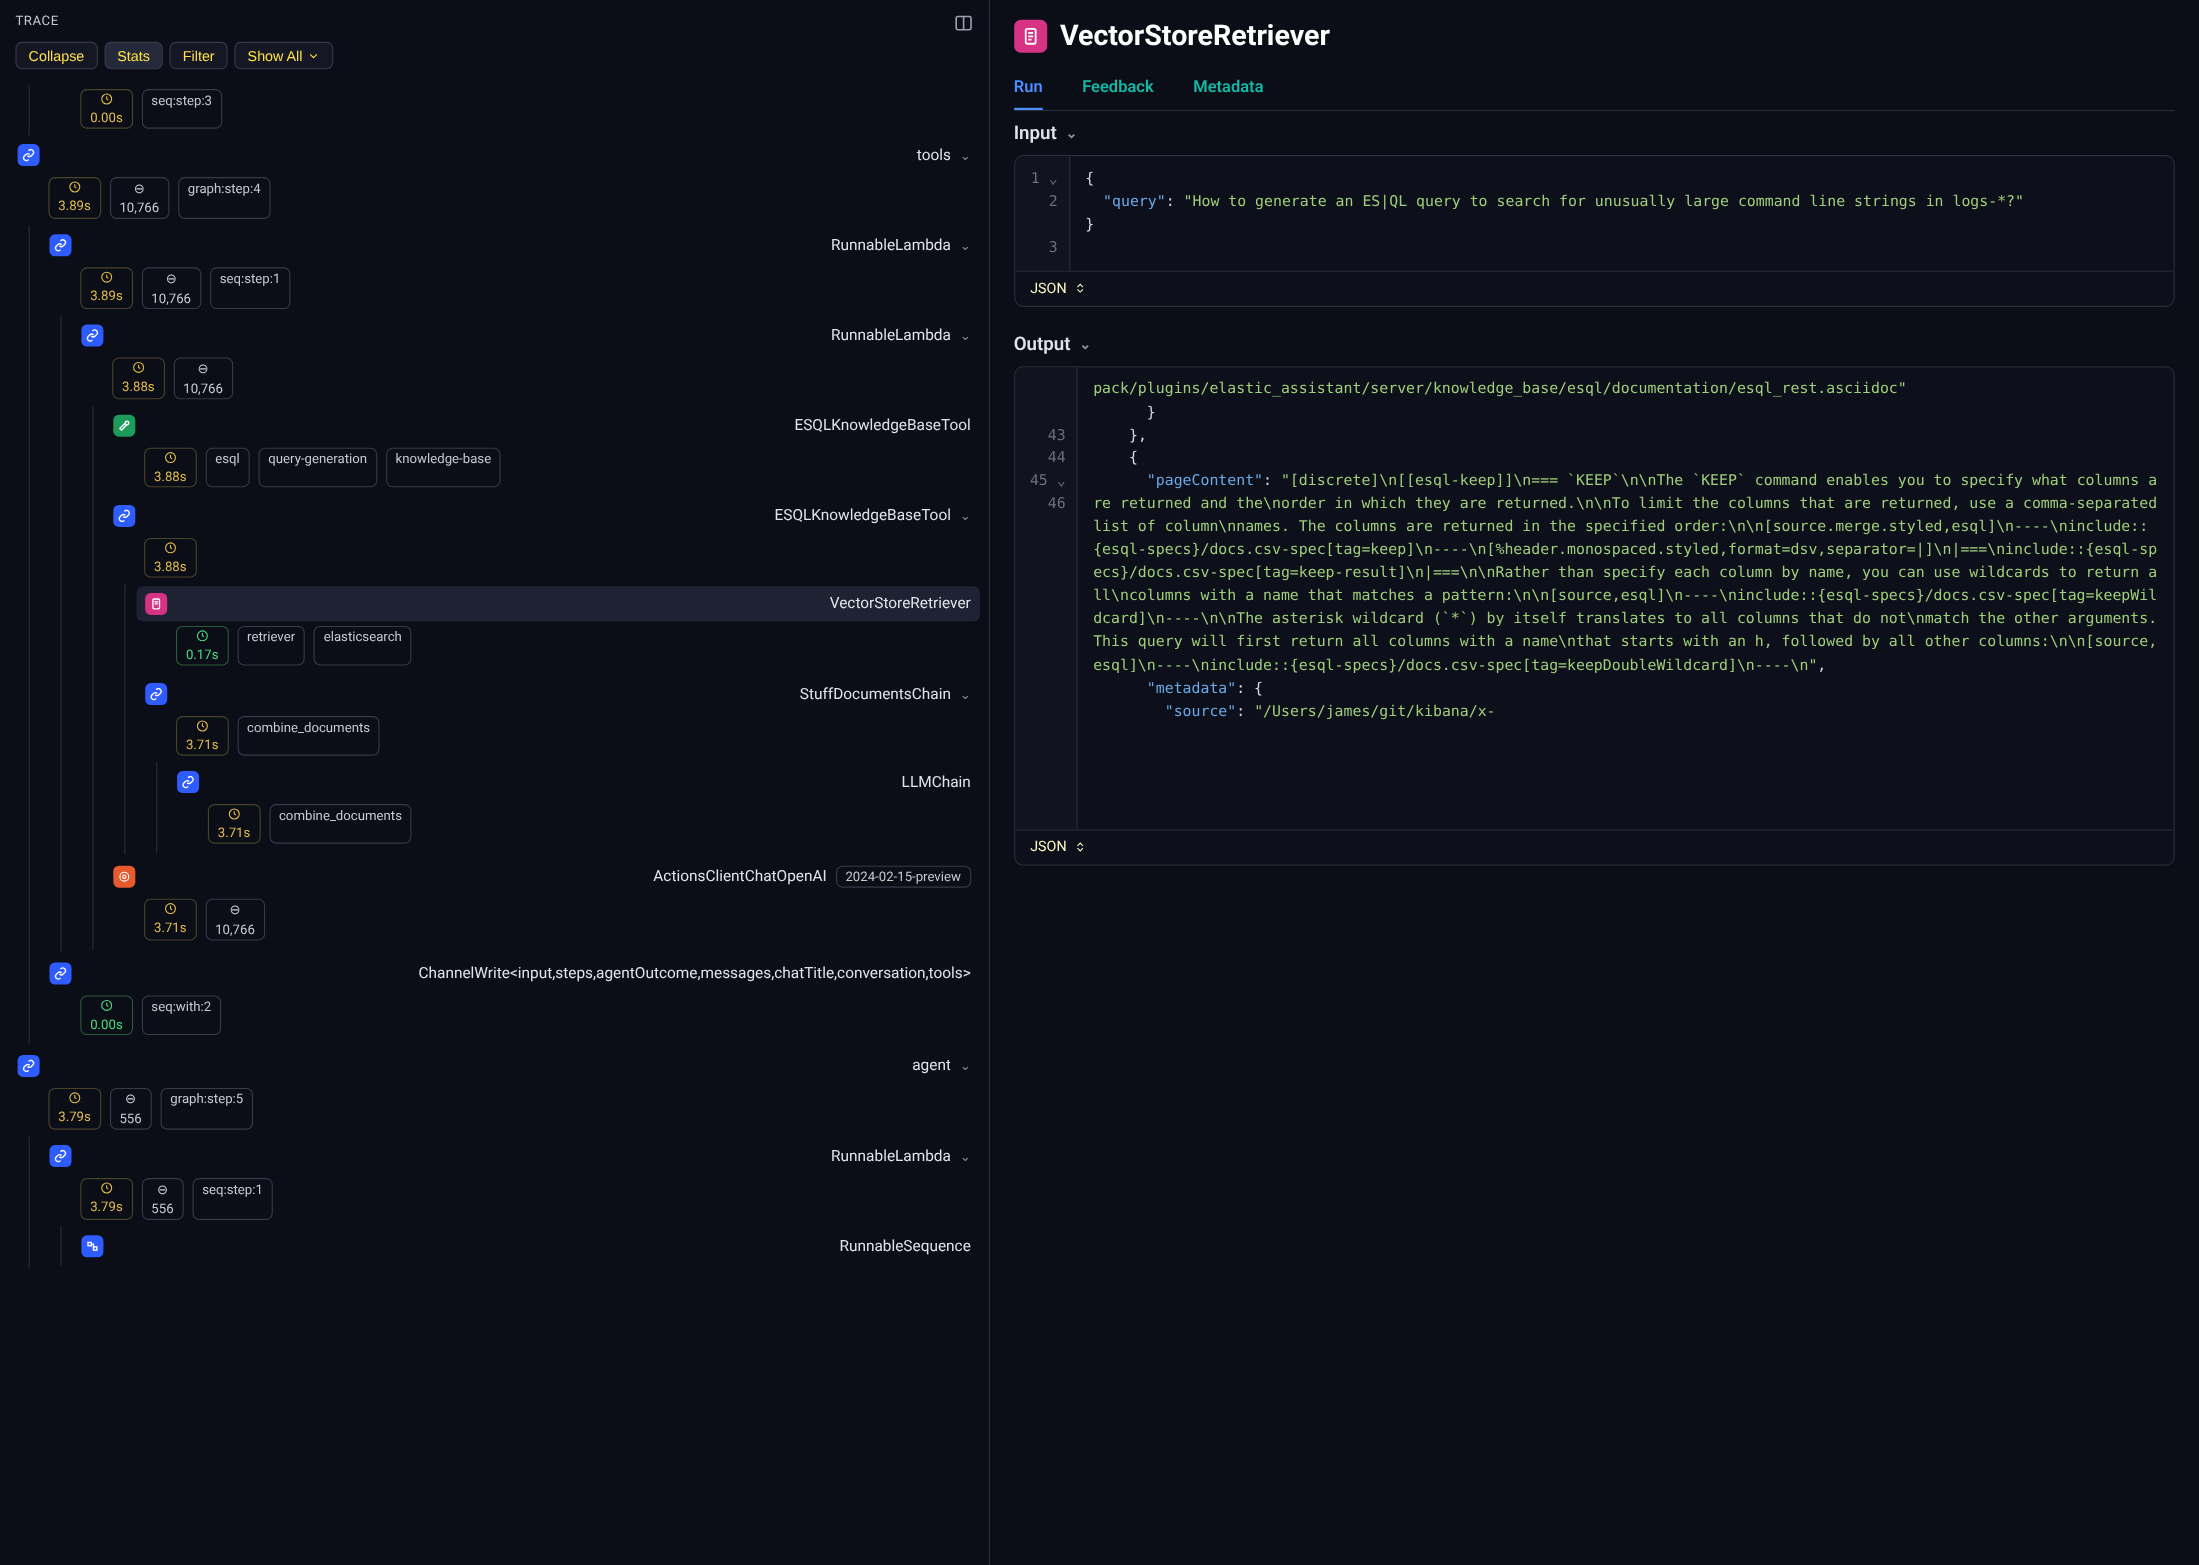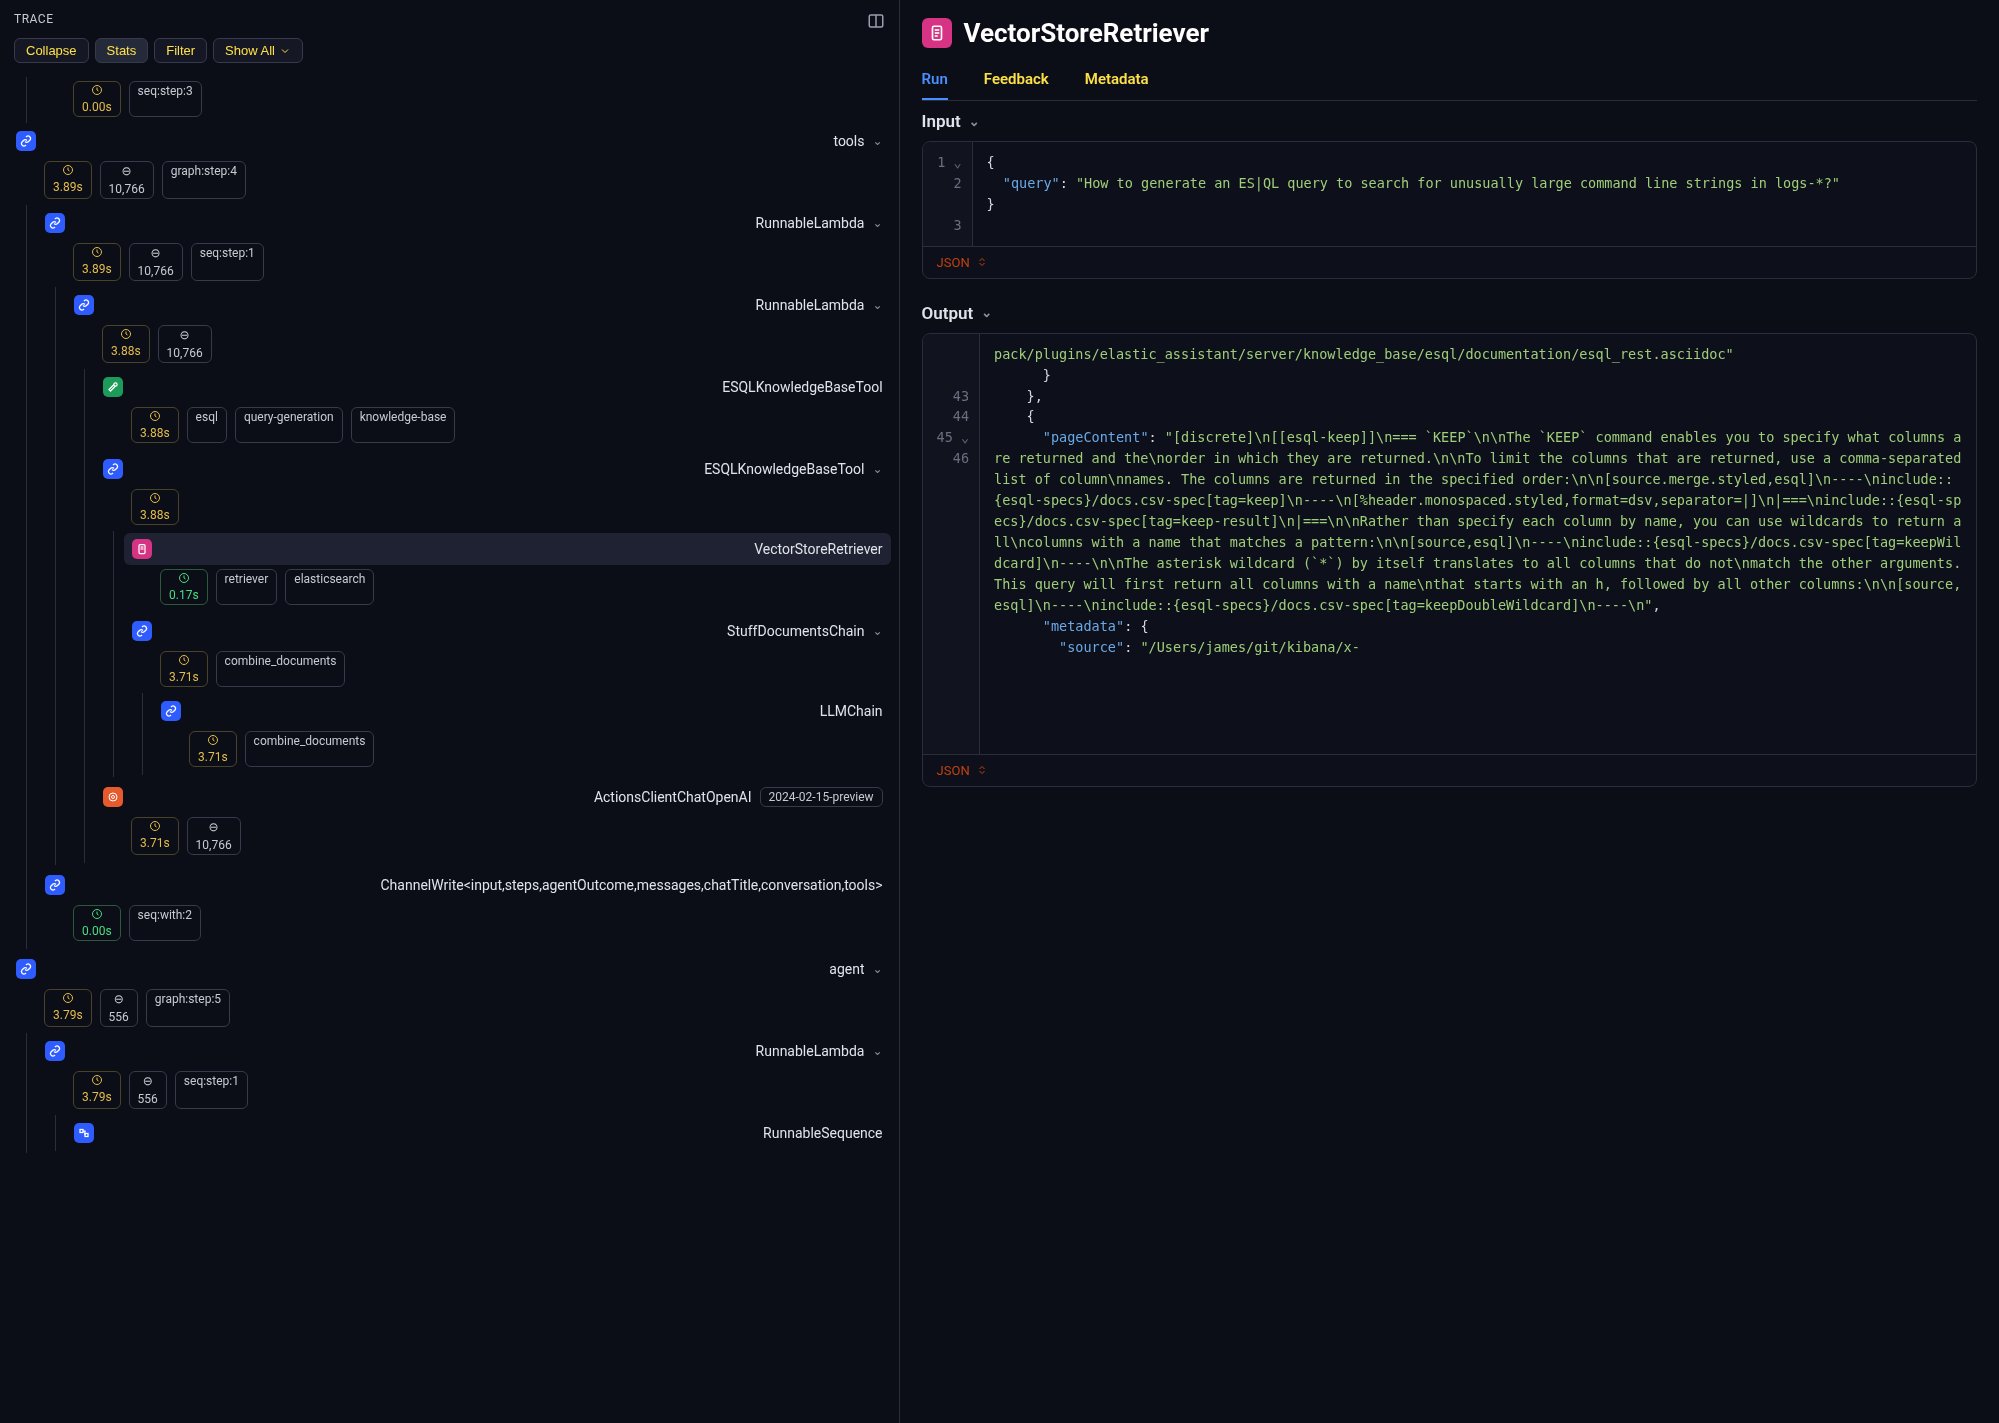--- a/index.html
+++ b/index.html
@@ -107,21 +107,21 @@
 
 .detail-header { display: flex; align-items: center; gap: 12px; margin-bottom: 14px; }
 .detail-icon {
   width: 30px; height: 30px;
   background: #d63384;
   border-radius: 6px;
   display: flex; align-items: center; justify-content: center;
 }
 .detail-title { font-size: 26px; font-weight: 700; color: #fff; }
 .tabs { display: flex; gap: 36px; border-bottom: 1px solid #2a2d3a; margin-bottom: 10px; }
-.tab { padding: 8px 0 10px; font-size: 15px; font-weight: 600; color: #fde047; cursor: pointer; border-bottom: 2px solid transparent; }
+.tab { padding: 8px 0 10px; font-size: 15px; font-weight: 600; color: #14b8a6; cursor: pointer; border-bottom: 2px solid transparent; }
 .tab.active { color: #4a8eff; border-bottom-color: #4a8eff; }
 .section-title { display: flex; align-items: center; gap: 8px; font-size: 17px; font-weight: 600; margin-bottom: 10px; cursor: pointer; }
 .section-title .chev { color: #8a8e9d; font-size: 13px; }
 .code-box {
   background: #0d101a;
   border: 1px solid #2a2d3a;
   border-radius: 8px;
   overflow: hidden;
   margin-bottom: 24px;
 }
@@ -149,21 +149,21 @@
   word-break: break-all;
   flex: 1;
   color: #9fce7a;
 }
 .tok-punc { color: #d5d7e0; }
 .tok-key { color: #6aa9e8; }
 .tok-str { color: #9fce7a; }
 .code-footer {
   border-top: 1px solid #2a2d3a;
   padding: 8px 14px;
-  color: #c2410c;
+  color: #fef9c3;
   font-size: 13px;
   display: flex;
   align-items: center;
   gap: 6px;
   cursor: pointer;
 }
 svg { display: block; }
 </style>
 </head>
 <body>

